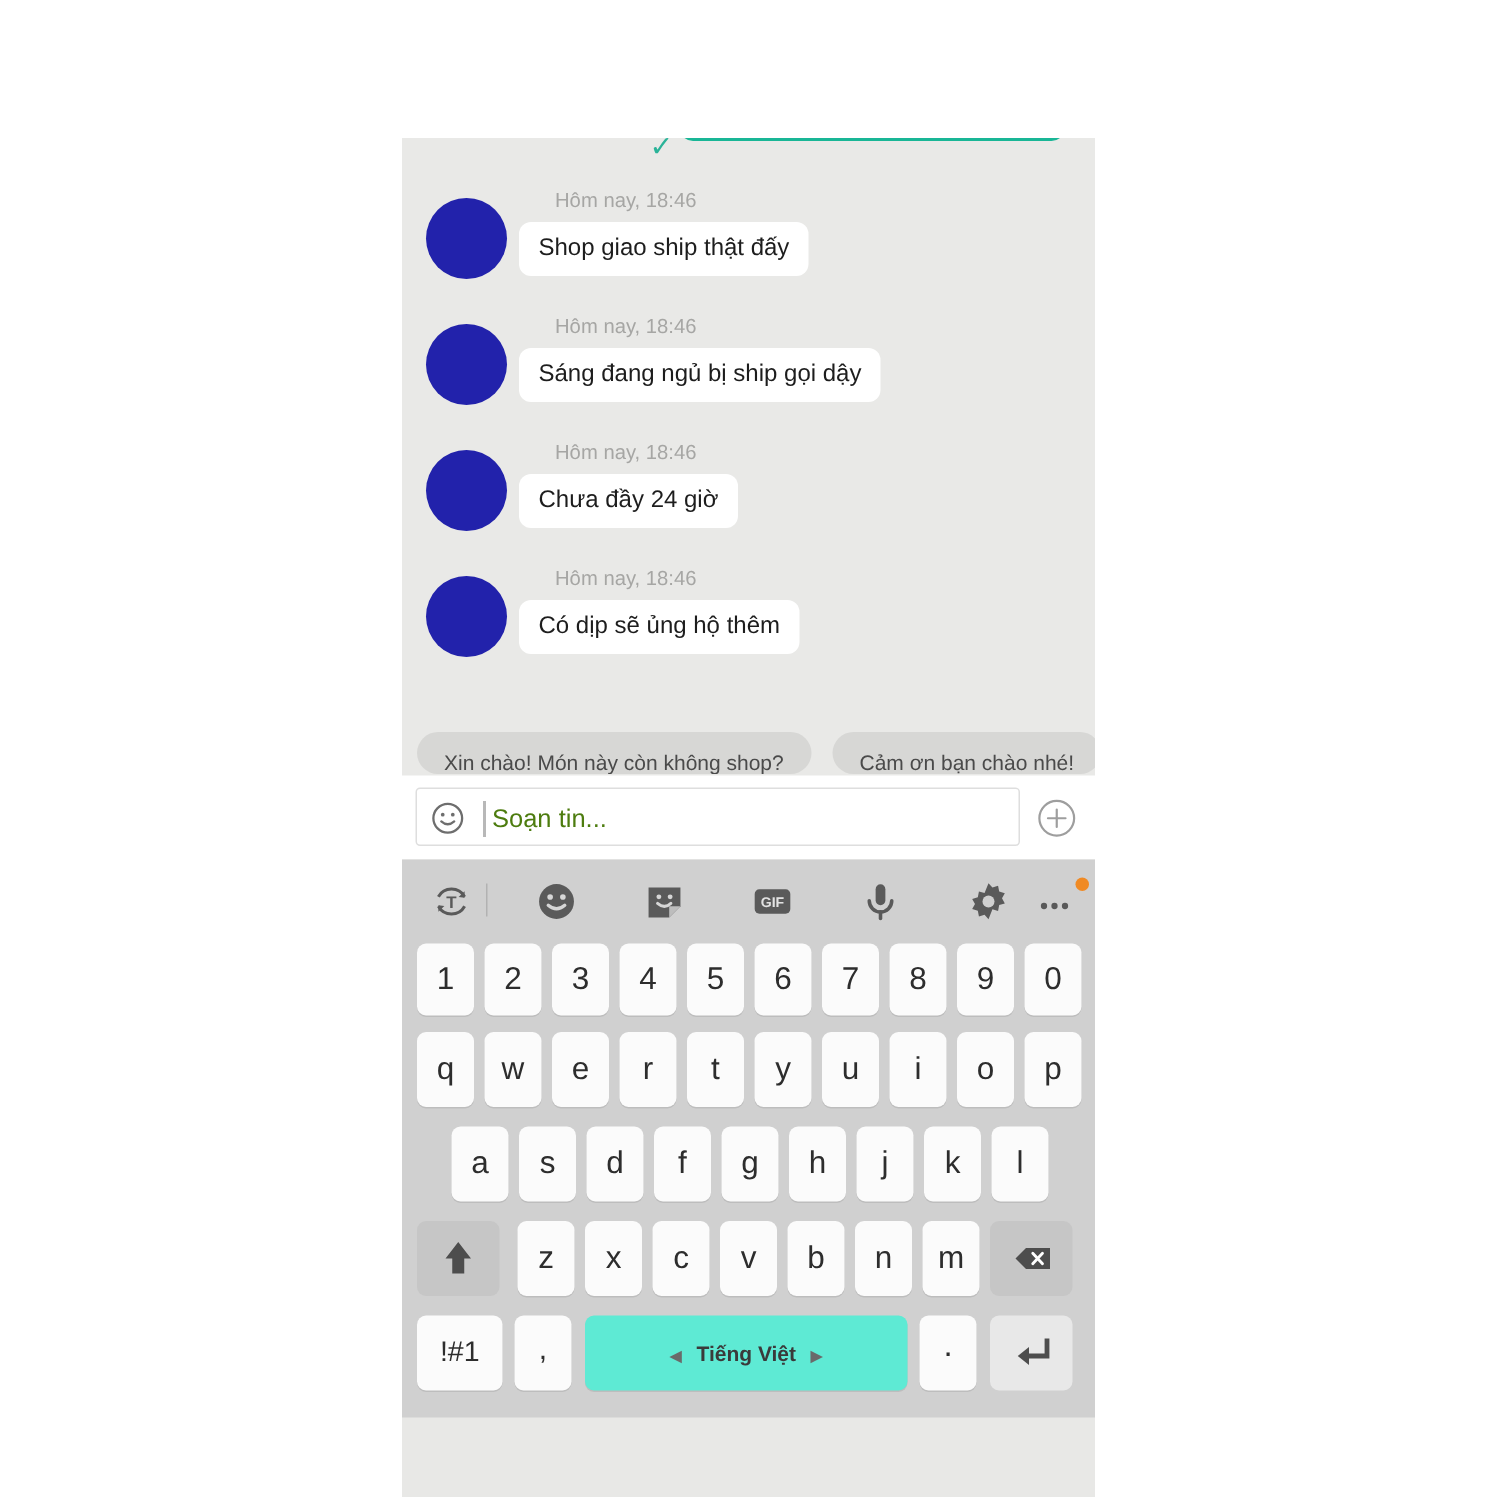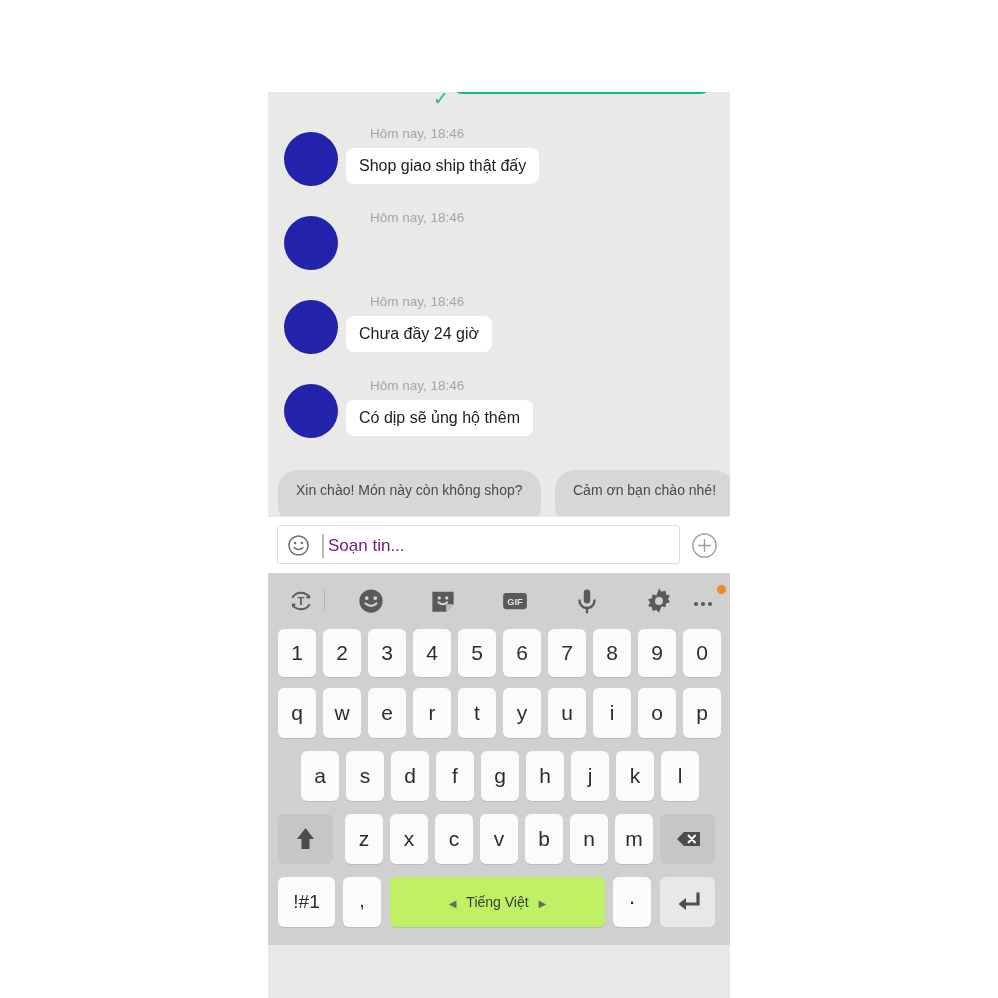--- a/index.html
+++ b/index.html
@@ -116,22 +116,22 @@
   .quick-row {
     position: absolute;
     left: 0;
     top: 378px;
     width: 462px;
     height: 46px;
     overflow: hidden;
   }
   .chip {
     position: absolute;
-    top: 0;
-    height: 56px;
+    top: 18px;
+    height: 28px;
     background: #d7d7d5;
     border-radius: 20px;
     font-size: 14px;
     color: #4a4a4a;
     line-height: 40px;
     padding: 0 18px;
     white-space: nowrap;
     box-sizing: border-box;
   }
   .chip-1 { left: 10px; }
@@ -169,21 +169,21 @@
     top: 8px;
     width: 1.5px;
     height: 24px;
     background: #b8b8b8;
   }
   .placeholder {
     position: absolute;
     left: 50px;
     top: 8px;
     font-size: 17px;
-    color: #701a75;
+    color: #4d7c0f;
     line-height: 24px;
     white-space: nowrap;
   }
   .plus-btn {
     position: absolute;
     left: 423px;
     top: 15px;
     width: 27px;
     height: 27px;
   }
@@ -240,23 +240,24 @@
     color: #2d2d2d;
     text-align: center;
     box-sizing: border-box;
     box-shadow: 0 1px 0 rgba(0,0,0,0.09);
   }
   .key.fn {
     background: #c6c6c6;
     box-shadow: none;
   }
   .key.space {
-    background: #bef264;
+    background: #5eead4;
     font-size: 14px;
     color: #3a3a3a;
+    font-weight: bold;
   }
   svg { display: block; }
 </style>
 </head>
 <body>
 
 <div id="page">
   <div class="phone">
 
     <div class="convo">
@@ -271,20 +272,21 @@
         <div class="msg-col">
           <div class="msg-time">Hôm nay, 18:46</div>
           <div class="msg-bubble">Shop giao ship thật đấy</div>
         </div>
       </div>
 
       <div class="msg" style="top:118px">
         <div class="avatar"></div>
         <div class="msg-col">
           <div class="msg-time">Hôm nay, 18:46</div>
+          <div class="msg-bubble">Sáng đang ngủ bị ship gọi dậy</div>
         </div>
       </div>
 
       <div class="msg" style="top:202px">
         <div class="avatar"></div>
         <div class="msg-col">
           <div class="msg-time">Hôm nay, 18:46</div>
           <div class="msg-bubble">Chưa đầy 24 giờ</div>
         </div>
       </div>

